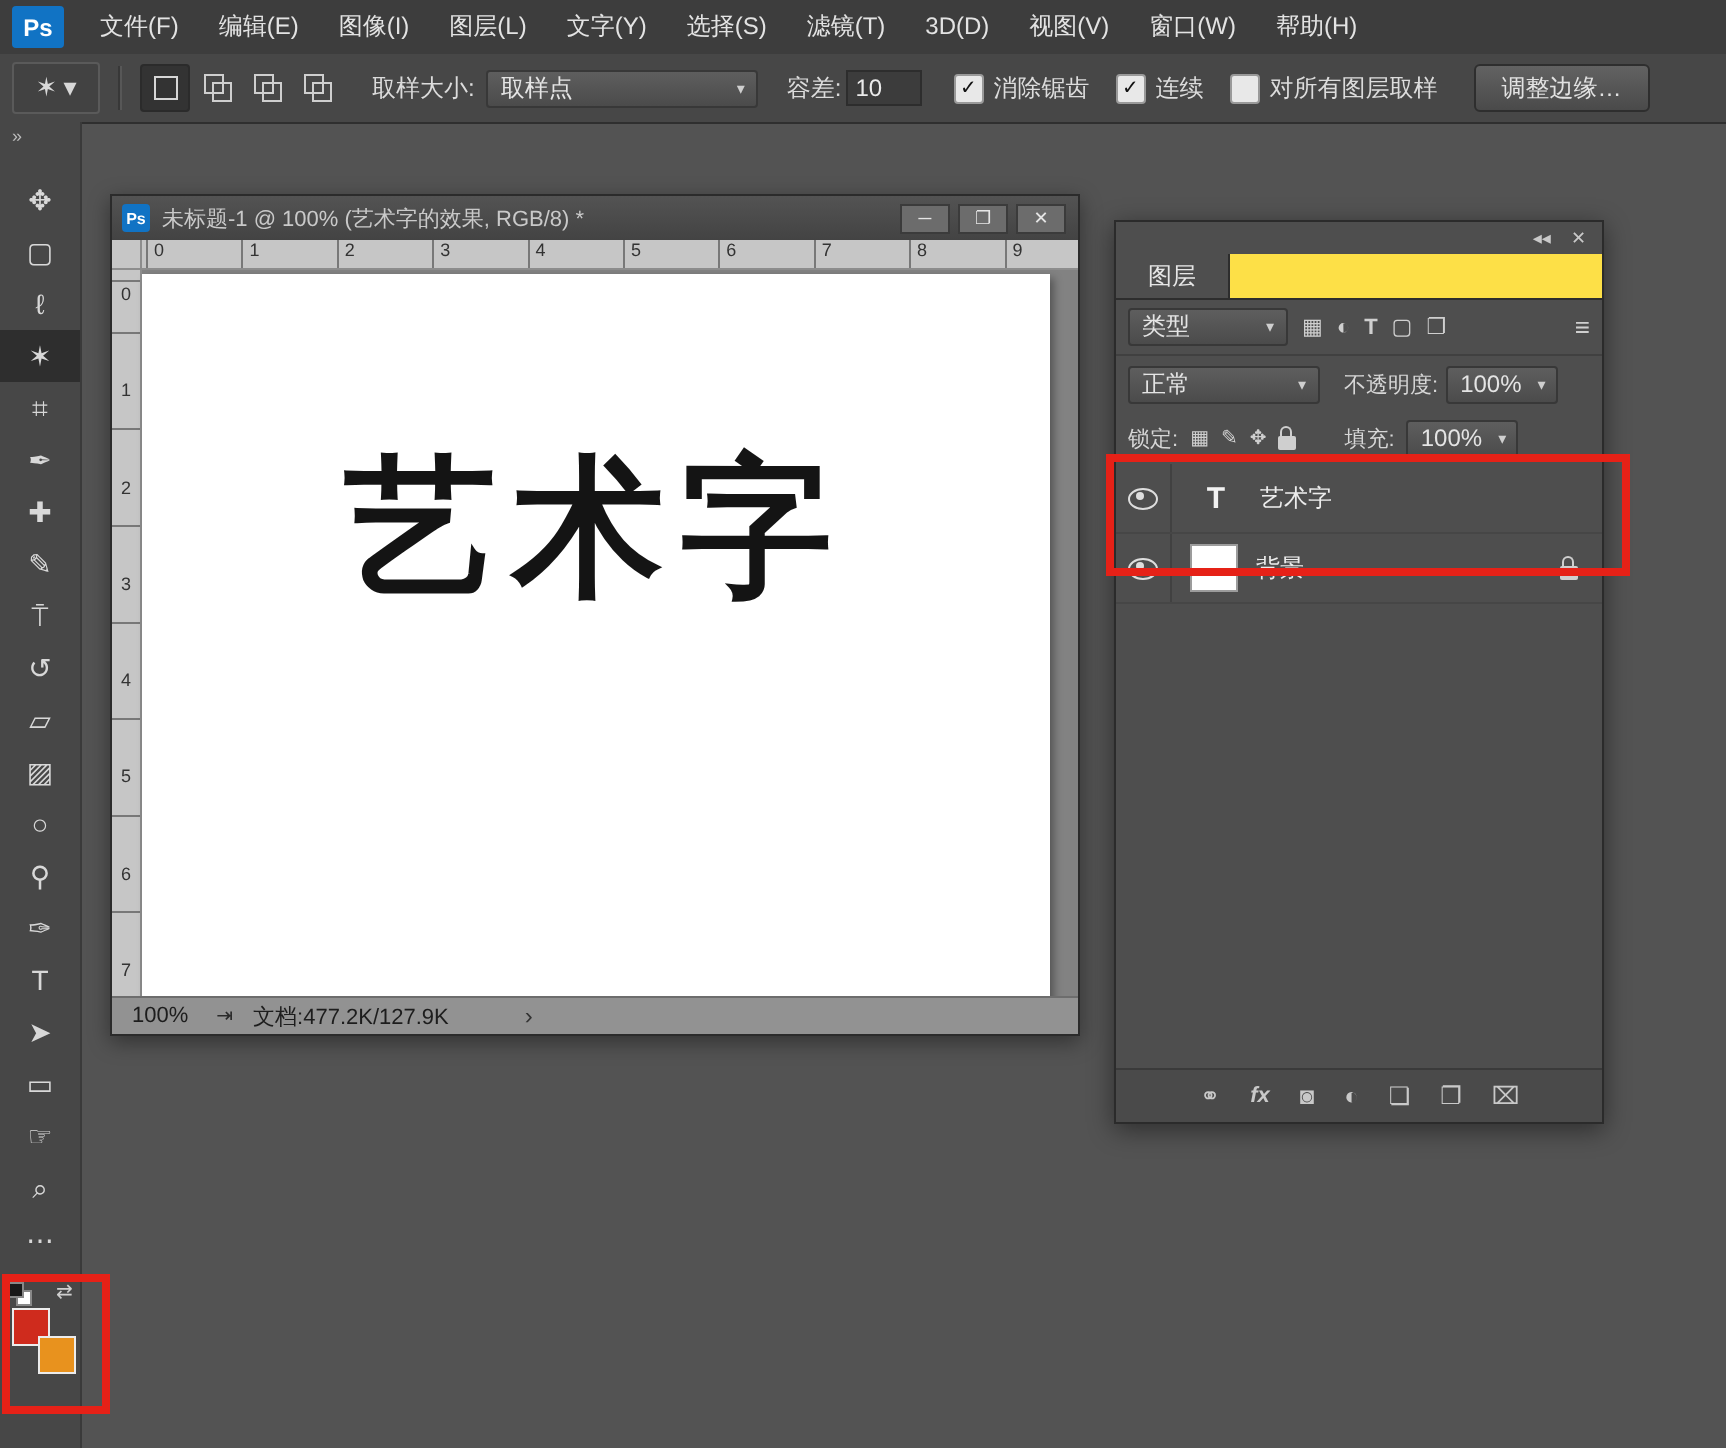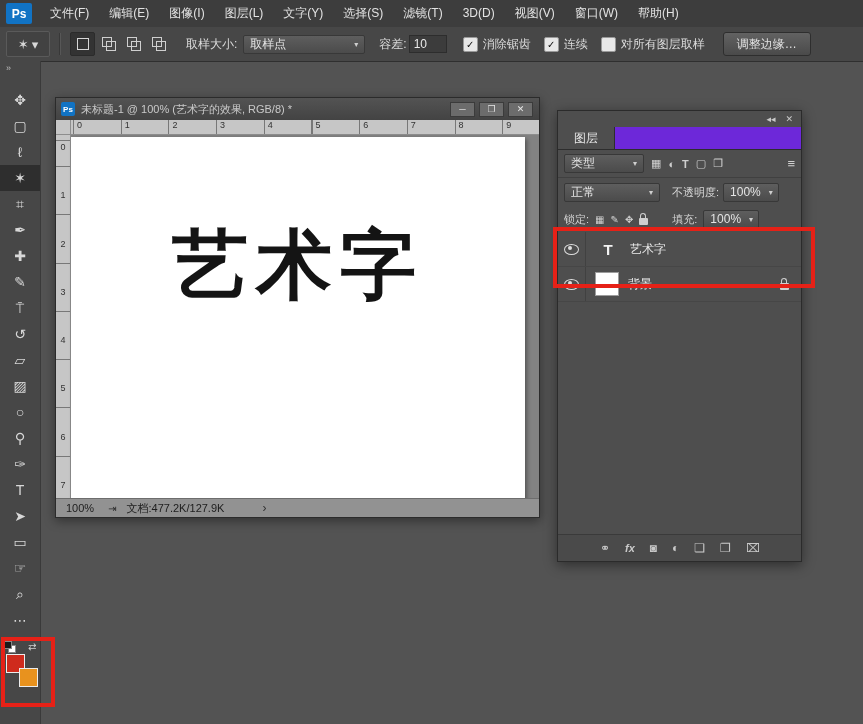--- a/index.html
+++ b/index.html
@@ -80,21 +80,21 @@
   .doc-status .zoom{margin-left:10px;}
   .doc-status .st-ic{margin-left:14px;font-size:10px;color:#2a2a2a;}
   .doc-status .dsize{margin-left:10px;}
   .doc-status .chev{margin-left:38px;color:#333;font-size:12px;}
 
   
   .layers-panel{left:557px;top:110px;width:245px;height:452px;background:#4e4e4e;border:1px solid #2b2b2b;
                 box-shadow:0 3px 12px rgba(0,0,0,.45);box-sizing:border-box;}
   .lp-header{height:16px;display:flex;justify-content:flex-end;align-items:center;gap:10px;padding:0 8px;
              color:#c9c9c9;font-size:9px;}
-  .lp-tabs{height:22px;background:#6d28d9;border-bottom:1px solid #2d2d2d;display:flex;}
+  .lp-tabs{height:22px;background:#fde047;border-bottom:1px solid #2d2d2d;display:flex;}
   .lp-tab{width:56px;background:#4e4e4e;color:#e6e6e6;font-size:12px;display:flex;align-items:center;
           justify-content:center;border-right:1px solid #2d2d2d;}
   .lp-filter{height:27px;display:flex;align-items:center;padding:0 6px;gap:7px;border-bottom:1px solid #404040;}
   .f-ico{color:#cfcfcf;font-size:11px;font-weight:bold;}
   .lp-menu{margin-left:auto;color:#cfcfcf;font-size:13px;}
   .lp-blend{height:28px;display:flex;align-items:center;padding:0 6px;gap:4px;}
   .small-label{font-size:11px;color:#d6d6d6;white-space:nowrap;}
   .lp-lock{height:26px;display:flex;align-items:center;padding:0 6px;gap:6px;}
   .lock-ic{color:#cfcfcf;font-size:10px;}
   .padlock{width:9px;height:7px;background:#cfcfcf;position:relative;border-radius:1px;margin-top:4px;}
@@ -156,21 +156,21 @@
     <div class="selmode">
         <span class="dualsq"></span>
       </div>
     <div class="selmode">
         <span class="dualsq"></span>
       </div>
     <div class="selmode">
         <span class="dualsq"></span>
       </div>
     <span class="opt-label" style="margin-left:14px">取样大小:</span>
-    <div class="combo" style="width:122px;margin-left:6px">
+    <div class="combo" style="width:136px;margin-left:6px">
       <span>取样点</span>
       <span class="caret">▾</span>
     </div>
     <span class="opt-label" style="margin-left:14px">容差:</span>
     <input class="num-input" style="margin-left: 2px;" value="10">
     <div class="cb" style="margin-left:16px">
         <span>✓</span>
       </div>
     <span class="opt-label" style="margin-left:5px">消除锯齿</span>
     <div class="cb" style="margin-left:13px">

